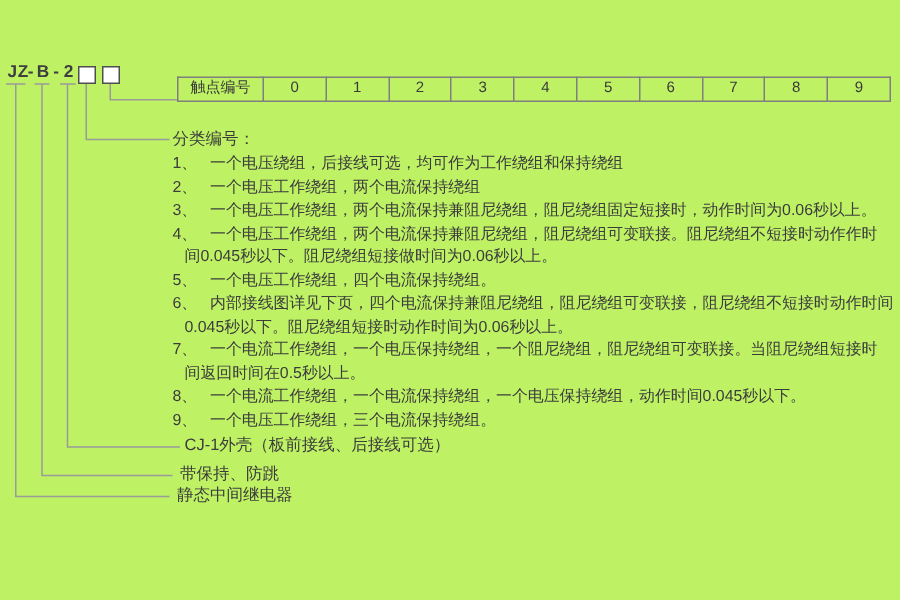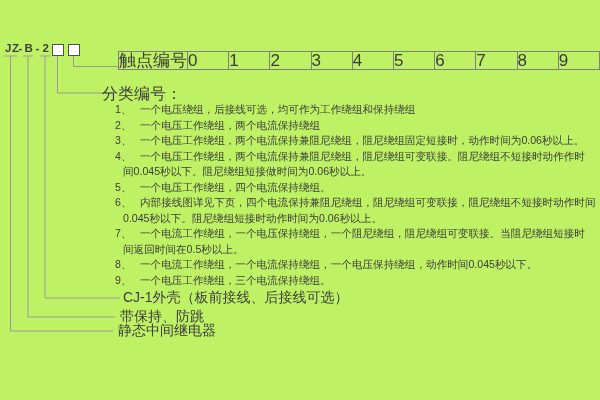--- a/index.html
+++ b/index.html
@@ -12,33 +12,33 @@
   .code-part{position:absolute;top:42px;font-size:11.5px;line-height:12px;color:#3f3f3f;font-weight:bold;letter-spacing:.5px;}
   .code-box{position:absolute;top:44px;width:10px;height:10px;border:1.5px solid #4f4f4f;background:#fff;}
   
   .connectors{position:absolute;left:0;top:0;width:600px;height:400px;}
   .connectors path{fill:none;stroke:#9a9a9a;stroke-width:1;}
   
   .contact-table{
     position:absolute;left:118px;top:51px;border-collapse:collapse;table-layout:fixed;
   }
   .contact-table td{
-    border:1px solid #7f7f7f;height:14.5px;padding:0;text-align:left;vertical-align:middle;
-    font-size:17px;color:#3a3a3a;line-height:1;white-space:nowrap;
+    border:1px solid #7f7f7f;height:14.5px;padding:0;text-align:center;vertical-align:middle;
+    font-size:10px;color:#3a3a3a;line-height:1;white-space:nowrap;
   }
   .contact-table td.lbl{width:56px;}
   .contact-table td.val{width:40.8px;}
   
-  .cls-heading{position:absolute;left:102px;top:86px;font-size:16px;line-height:15.5px;white-space:pre;}
+  .cls-heading{position:absolute;left:115px;top:86px;font-size:11px;line-height:15.5px;white-space:pre;}
   .cls-list{position:absolute;left:115px;top:102px;width:480px;}
   .cls-item{position:relative;padding-left:25px;font-size:10.6px;line-height:15.5px;}
   .cls-num{position:absolute;left:0;top:0;}
   .cls-text{display:block;margin-left:-17px;text-indent:17px;white-space:pre;}
   
-  .leader-label{position:absolute;font-size:14px;line-height:15.5px;white-space:pre;}
+  .leader-label{position:absolute;font-size:11px;line-height:15.5px;white-space:pre;}
   .label-case{left:123px;top:290px;}
   .label-hold{left:120px;top:309px;}
   .label-relay{left:118px;top:323px;}
   .footnote{position:absolute;left:45px;top:343px;font-size:10.8px;line-height:15.5px;white-space:pre;color:#3c3c3c;}
 </style>
 </head>
 <body>
 
 <div class="page">
 

